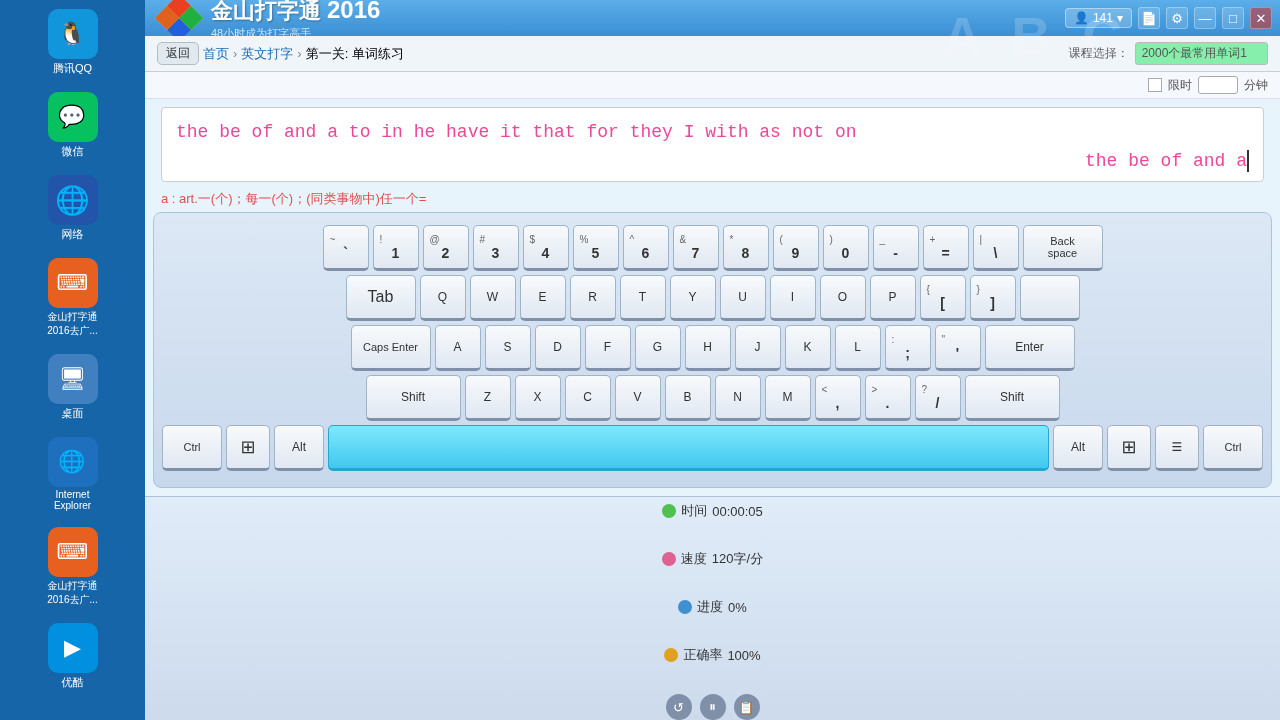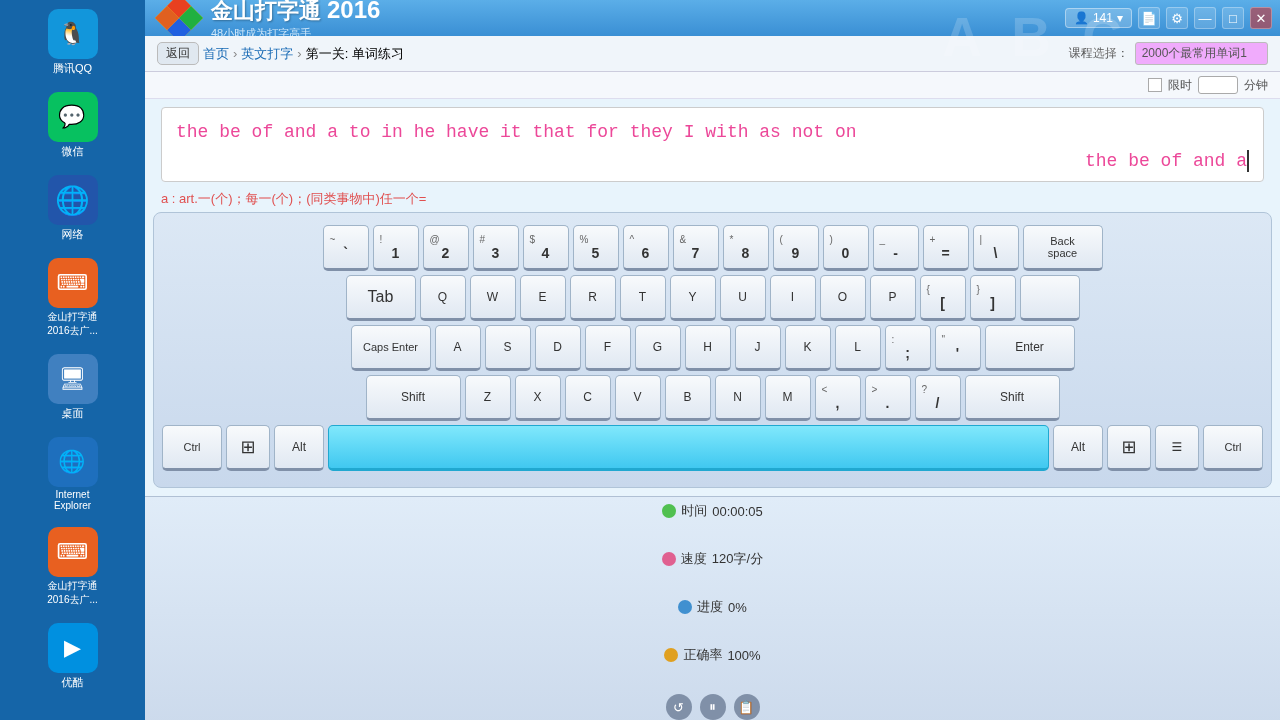--- a/index.html
+++ b/index.html
@@ -153,21 +153,21 @@
 
     #course-select {
       display: flex;
       align-items: center;
       gap: 6px;
       font-size: 12px;
       color: #555;
     }
 
     .select-box {
-      background: #f0abfc;
+      background: #86efac;
       border: 1px solid #bbb;
       border-radius: 3px;
       padding: 2px 20px 2px 6px;
       font-size: 12px;
       cursor: pointer;
       position: relative;
     }
 
     
     #time-limit-row {

